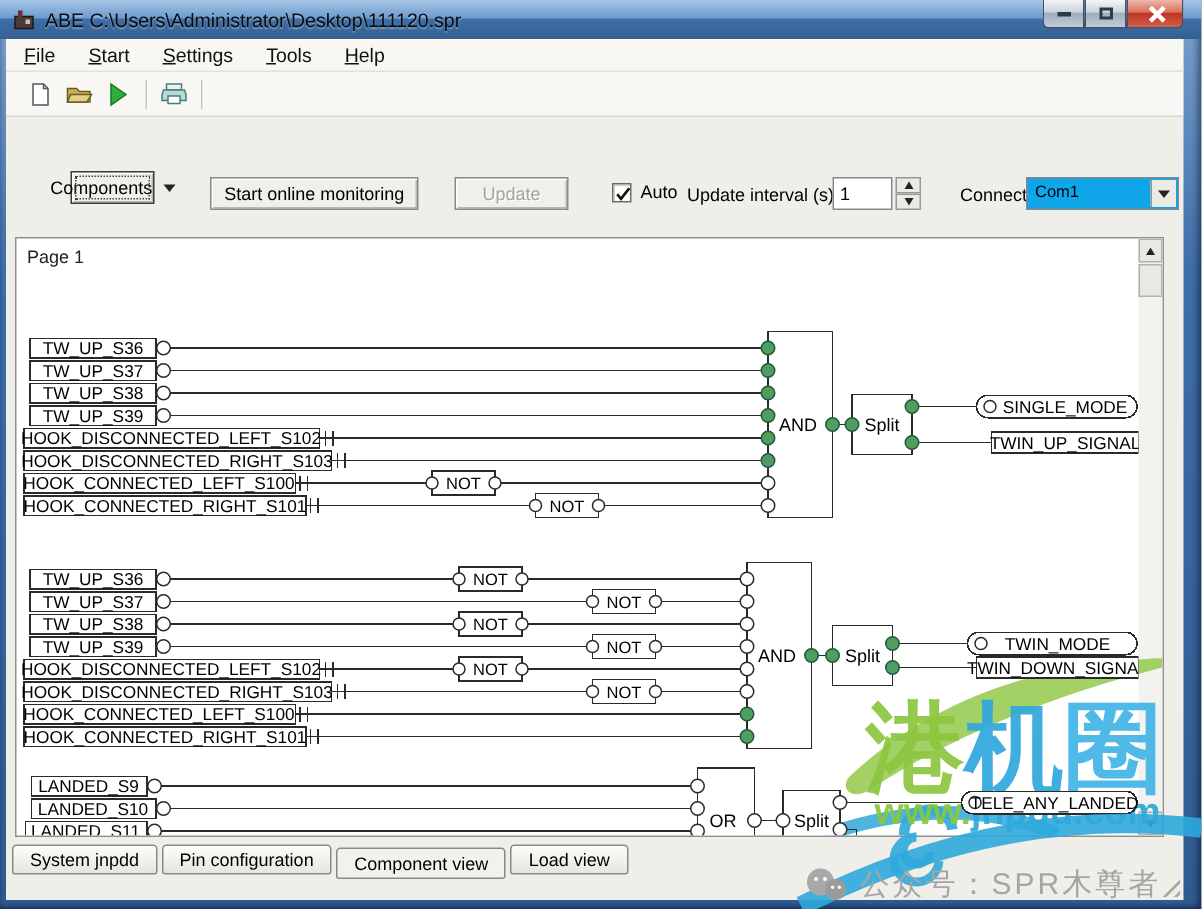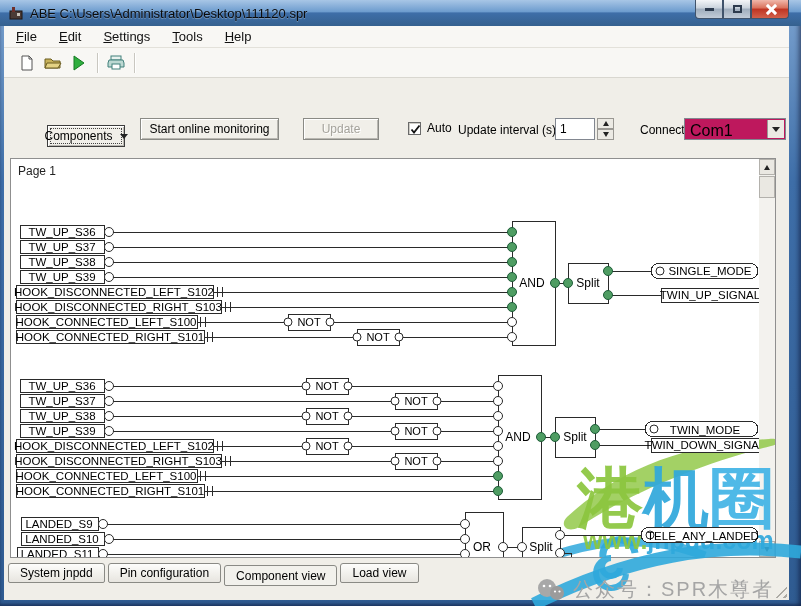--- a/index.html
+++ b/index.html
@@ -22,34 +22,34 @@
   
   .client { position:absolute; left:4px; top:26px; width:785px; height:574px; background:#f0eee8; overflow:hidden;padding-left:28px; }
   .menubar { position:absolute; left:0; top:0; width:100%; height:22px; background:#f8f7f4; border-bottom:1px solid #e3e1da; display:flex; align-items:center; padding-left:12px; gap:22px; }
   .menu-item { font-size:13px; color:#111; }
   .menu-item::first-letter { text-decoration:underline; }
   .toolbar { position:absolute; left:0; top:22px; width:100%; height:30px; background:#f8f7f4; border-bottom:1px solid #d9d7d0; display:flex; align-items:center; padding-left:10px; }
   .tbtn { width:26px; height:24px; display:flex; align-items:center; justify-content:center; }
   .tsep { width:1px; height:20px; background:#c9c7c0; margin:0 5px; box-shadow:1px 0 0 #fff; }
   
   .ctl-btn { position:absolute; height:22px; font-size:12px; color:#000; background:#f1efe9; border:1px solid #8a8a85; box-shadow:inset 1px 1px 0 #fff, inset -1px -1px 0 #b9b7b1; display:flex; align-items:center; justify-content:center; }
-  .components { left:43px; top:99px; width:78px; border-color:#3c3c3c; outline:1px dotted #444; outline-offset:-4px; gap:7px; }
+  .components { left:43px; top:88px; width:56px; border-color:#3c3c3c; outline:1px dotted #444; outline-offset:-4px; gap:7px; }
   .tri-down { width:0; height:0; border-left:4px solid transparent; border-right:4px solid transparent; border-top:5px solid #222; }
   .startbtn { left:136px; top:92px; width:139px; }
   .updatebtn { left:299px; top:92px; width:76px; color:#a4a29b; text-shadow:1px 1px 0 #fff; }
   .auto-wrap { position:absolute; left:404px; top:95px; display:flex; align-items:center; gap:6px; }
   .checkbox { width:13px; height:13px; background:#fff; border:1px solid #6a6a6a; box-shadow:inset 1px 1px 0 #cfcdc7; position:relative; }
   .checkbox svg { position:absolute; left:1px; top:1px; }
   .lbl { position:absolute; font-size:12px; color:#000; }
   .spin-input { position:absolute; left:551px; top:92px; width:40px; height:22px; background:#fff; border:1px solid #828790; font-size:12px; padding:3px 0 0 4px; }
   .spin-btns { position:absolute; left:593px; top:92px; width:17px; height:22px; display:flex; flex-direction:column; }
   .spin-b { flex:1; background:#eceae4; border:1px solid #9a9893; display:flex; align-items:center; justify-content:center; }
   .tri-up-s { width:0; height:0; border-left:3px solid transparent; border-right:3px solid transparent; border-bottom:5px solid #222; }
   .tri-dn-s { width:0; height:0; border-left:3px solid transparent; border-right:3px solid transparent; border-top:5px solid #222; }
-  .combo { position:absolute; left:680px; top:92px; width:102px; height:22px; background:#be185d; border:1px solid #828790; font-size:16px; }
+  .combo { position:absolute; left:680px; top:92px; width:102px; height:22px; background:#0ea5e9; border:1px solid #828790; font-size:11px; }
   .combo .val { position:absolute; left:5px; top:3px; }
   .combo .drop { position:absolute; right:1px; top:1px; bottom:1px; width:17px; background:#eceae4; border-left:1px solid #9a9893; display:flex; align-items:center; justify-content:center; }
   
   .canvas { position:absolute; left:6px; top:132px; width:766px; height:400px; background:#fff; border:1px solid #8f8f8f; overflow:hidden; }
   .page-label { position:absolute; left:7px; top:5px; font-size:12px; color:#222; }
   .vscroll { position:absolute; right:0; top:0; width:16px; height:398px; background:#f3f2ee; }
   .sbtn { position:absolute; left:0; width:16px; height:16px; background:#eae8e2; border:1px solid #b3b1ac; display:flex; align-items:center; justify-content:center; }
   .sthumb { position:absolute; left:0; top:17px; width:16px; height:22px; background:#eae8e2; border:1px solid #b3b1ac; }
   .wm-a, .dsvg { position:absolute; left:0; top:0; }
   .wire { stroke:#2a2a2a; stroke-width:1; fill:none; shape-rendering:crispEdges; }
@@ -91,21 +91,21 @@
       <div class="winbtn close">
           <div class="glyph-x"></div>
         </div>
     </div>
   </div>
 
   <div class="client">
 
     <div class="menubar">
       <span class="menu-item">File</span>
-      <span class="menu-item">Edit</span>
+      <span class="menu-item">Start</span>
       <span class="menu-item">Settings</span>
       <span class="menu-item">Tools</span>
       <span class="menu-item">Help</span>
     </div>
 
     <div class="toolbar">
       <div class="tbtn">
         <svg width="16" height="16" viewBox="0 0 16 16">
           <path d="M3 1 H10 L13 4 V15 H3 Z" fill="#fff" stroke="#555"></path>
             <path d="M10 1 L10 4 L13 4" fill="none" stroke="#555"></path>

